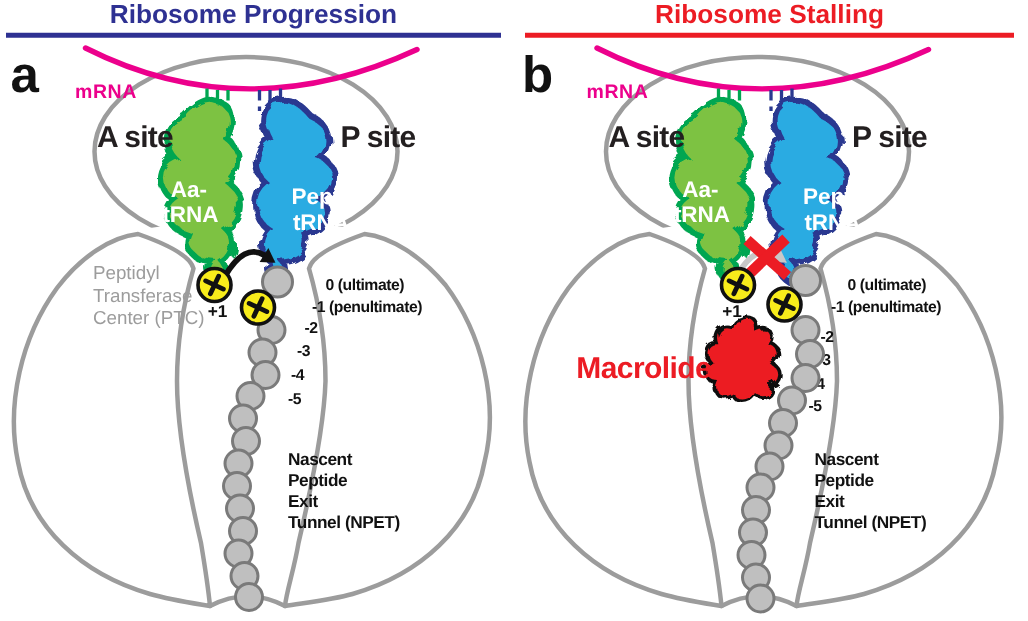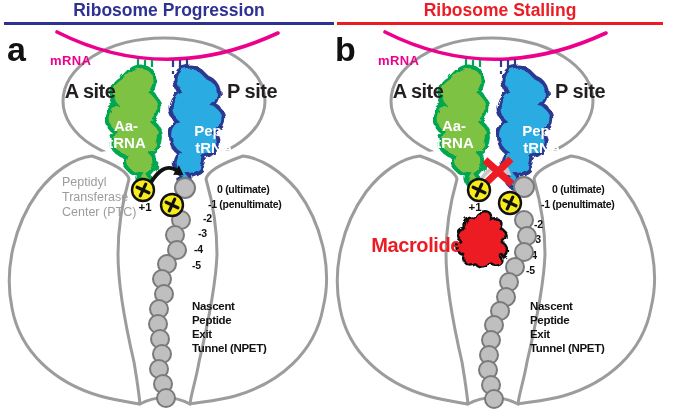--- a/index.html
+++ b/index.html
@@ -129,21 +129,21 @@
       <circle class="yellow-c" cx="143" cy="190" r="11"></circle>
       <g transform="rotate(25 143 190)">
             <line class="cross-l" x1="143" y1="183.5" x2="143" y2="196.5"></line>
             <line class="cross-l" x1="136.5" y1="190" x2="149.5" y2="190"></line>
           </g>
     </g>
     <text class="plus-t" x="145" y="211">+1</text>
   </svg>
   </div>
 
-  <div class="panel" style="left:328px;">
+  <div class="panel" style="left:341px;">
   <svg width="342" height="414" viewBox="0 0 342 414">
 
     <text class="title-b" x="172" y="15.5">Ribosome Stalling</text>
     <line x1="9" y1="23.5" x2="335" y2="23.5" stroke="#ec1c24" stroke-width="3.2"></line>
     <text class="letter" x="7" y="61">b</text>
 
     <ellipse cx="164" cy="101" rx="101" ry="63" class="outline"></ellipse>
     <path d="M 100,152 Q 164,142 235,152 L 214,190 L 120,190 Z" fill="#ffffff"></path>
 
     <path class="outline" d="M 92,156 C 112,163 127,171 129,179 C 123,200 118,226 118,254 C 118,287 127,332 134,362 C 137,380 139,394 140,404 C 128,402 114,400 100,396 C 55,383 20,352 12,308 C 4,270 14,225 38,192 C 54,171 74,158 92,156 Z"></path>

